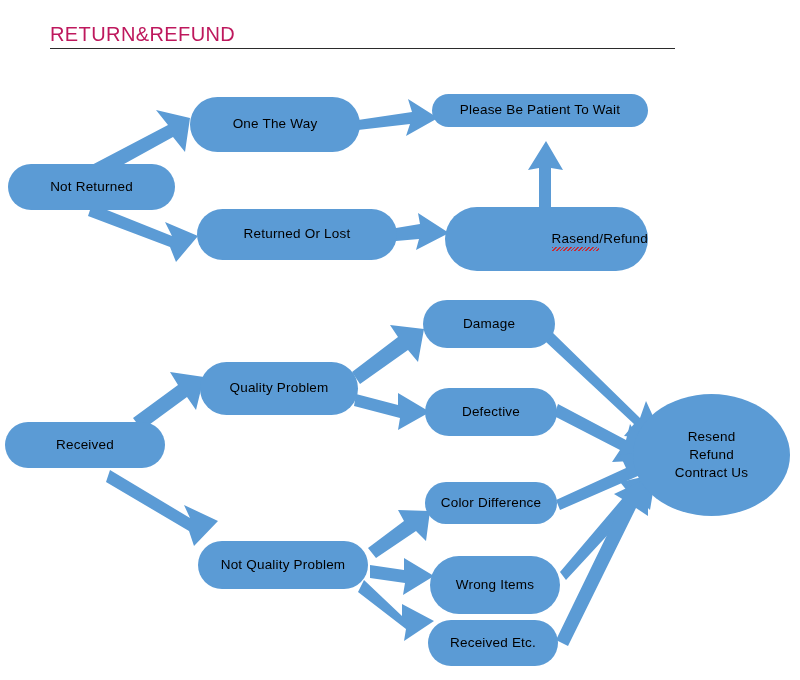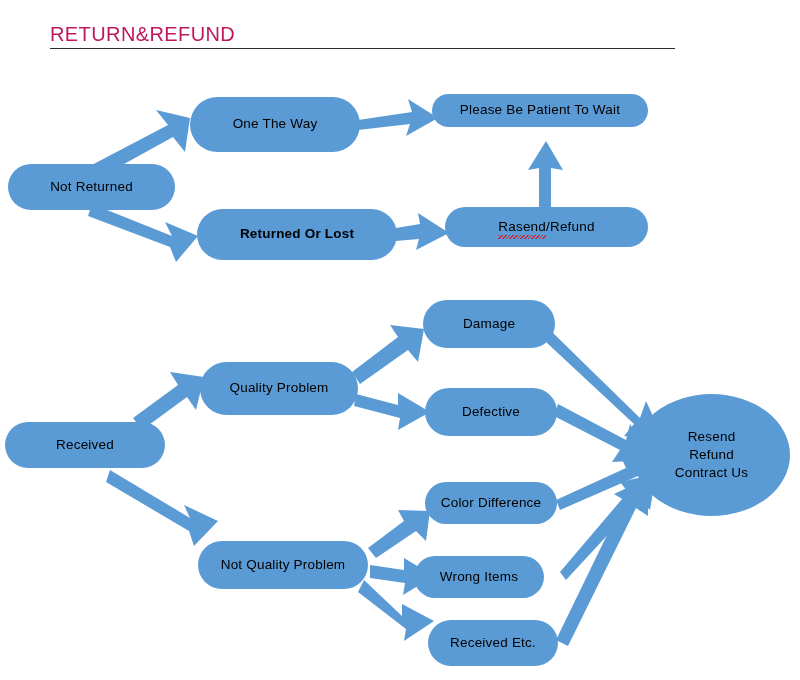--- a/index.html
+++ b/index.html
@@ -135,29 +135,29 @@
   </svg>
 
   <div class="node pill" style="left:8px; top:164px; width:167px; height:46px;">
     <span class="node-label">Not Returned</span>
   </div>
 
   <div class="node pill" style="left:190px; top:97px; width:170px; height:55px;">
     <span class="node-label">One The Way</span>
   </div>
 
-  <div class="node pill" style="left:197px; top:209px; width:200px; height:51px;font-weight:bold;">
+  <div class="node pill" style="left:197px; top:209px; width:200px; height:51px;">
     <span class="node-label">Returned Or Lost</span>
   </div>
 
   <div class="node pill" style="left:432px; top:94px; width:216px; height:33px;">
     <span class="node-label">Please Be Patient To Wait</span>
   </div>
 
-  <div class="node pill" style="left:445px; top:207px; width:203px; height:40px;">
+  <div class="node pill" style="left:445px; top:207px; width:203px; height:64px;justify-content:flex-end;">
     <span class="node-label"><span class="misspelled">Rasend</span><span>/Refund</span></span>
   </div>
 
   <div class="node pill" style="left:5px; top:422px; width:160px; height:46px;">
     <span class="node-label">Received</span>
   </div>
 
   <div class="node pill" style="left:200px; top:362px; width:158px; height:53px;">
     <span class="node-label">Quality Problem</span>
   </div>
@@ -171,21 +171,21 @@
   </div>
 
   <div class="node pill" style="left:425px; top:388px; width:132px; height:48px;justify-content:center;">
     <span class="node-label">Defective</span>
   </div>
 
   <div class="node pill" style="left:425px; top:482px; width:132px; height:42px;">
     <span class="node-label">Color Difference</span>
   </div>
 
-  <div class="node pill" style="left:414px; top:556px; width:130px; height:42px;">
+  <div class="node pill" style="left:430px; top:556px; width:130px; height:58px;">
     <span class="node-label">Wrong Items</span>
   </div>
 
   <div class="node pill" style="left:428px; top:620px; width:130px; height:46px;">
     <span class="node-label">Received Etc.</span>
   </div>
 
   <div class="node ellipse" style="left:633px; top:394px; width:157px; height:122px; flex-direction:column;">
     <span class="line">Resend</span>
     <span class="line">Refund</span>

